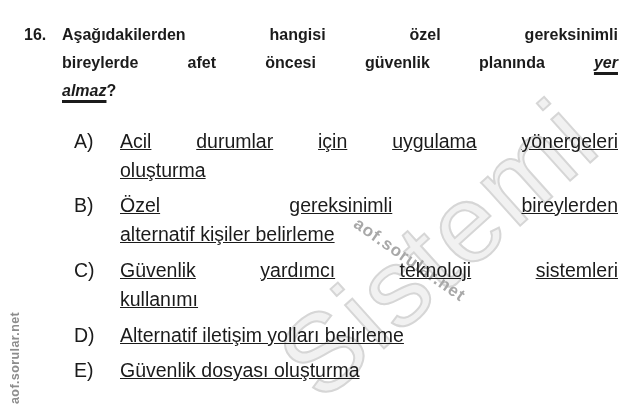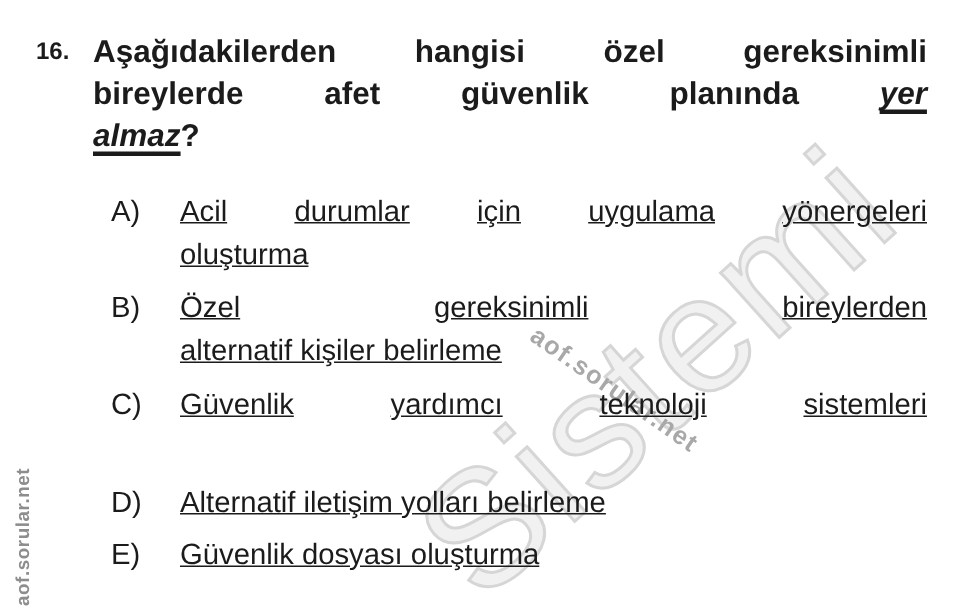--- a/index.html
+++ b/index.html
@@ -62,21 +62,21 @@
     font-size: 16px;
     font-weight: bold;
     line-height: 28px;
     z-index: 3;
   }
   .q-text {
     position: absolute;
     left: 62px;
     top: 21px;
     width: 556px;
-    font-size: 21px;
+    font-size: 16px;
     font-weight: bold;
     line-height: 28px;
     z-index: 3;
   }
   .jline { display: flex; justify-content: space-between; }
   .line { text-align: left; }
   .ul {
     text-decoration: underline;
     text-decoration-thickness: 2.5px;
     text-underline-offset: 4px;
@@ -115,20 +115,21 @@
   <div class="q-text">
     <div class="jline">
       <span>Aşağıdakilerden</span>
       <span>hangisi</span>
       <span>özel</span>
       <span>gereksinimli</span>
     </div>
     <div class="jline">
       <span>bireylerde</span>
       <span>afet</span>
+      <span>öncesi</span>
       <span>güvenlik</span>
       <span>planında</span>
       <span class="ul">yer</span>
     </div>
     <div class="line">
       <span class="ul">almaz</span><span>?</span>
     </div>
   </div>
 
   <div class="option opt-a">
@@ -159,20 +160,21 @@
 
   <div class="option opt-c">
     <span class="opt-letter">C)</span>
     <div class="opt-text">
       <div class="jline">
         <span>Güvenlik</span>
         <span>yardımcı</span>
         <span>teknoloji</span>
         <span>sistemleri</span>
       </div>
+      <div class="line">kullanımı</div>
     </div>
   </div>
 
   <div class="option opt-d">
     <span class="opt-letter">D)</span>
     <div class="opt-text">
       <div class="line">Alternatif iletişim yolları belirleme</div>
     </div>
   </div>
 

